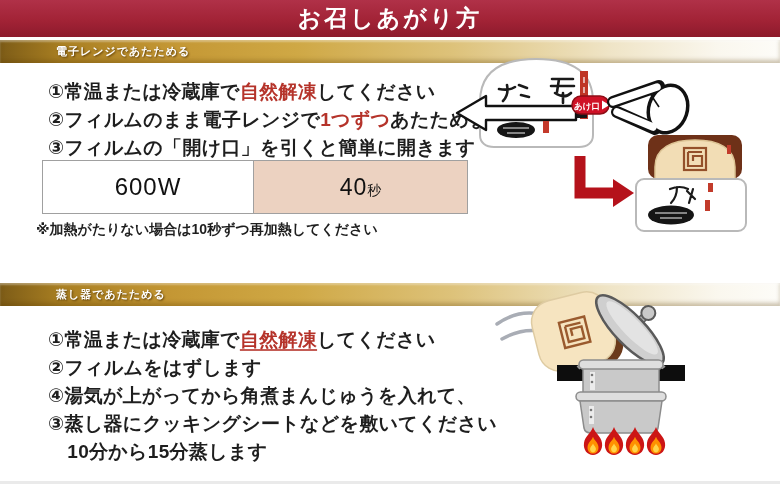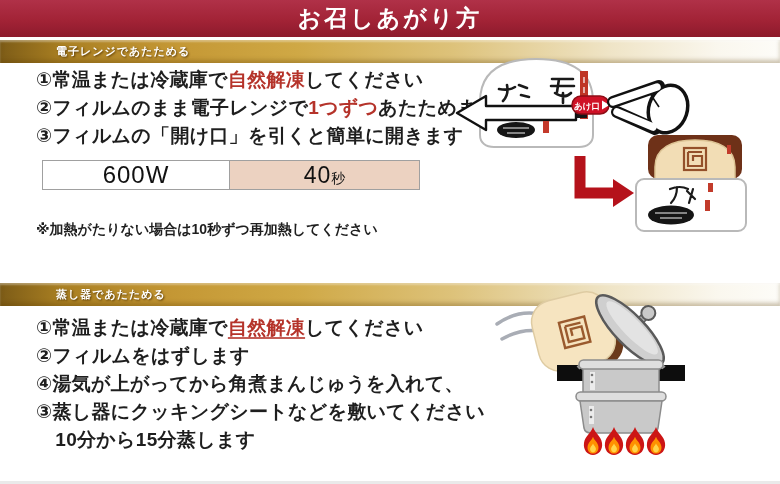--- a/index.html
+++ b/index.html
@@ -16,29 +16,29 @@
   .title-bar .title{display:block;width:100%;text-align:center;line-height:37px;color:#fff;
     font-size:23px;font-weight:700;letter-spacing:3px;}
 
   .band{position:absolute;left:0;width:780px;height:23px;
     background:linear-gradient(90deg,#7d5c17 0%,#a97f22 8%,#c49734 22%,#cfa845 38%,#ddc27a 58%,#efe4c6 78%,#faf7ee 92%,#fdfcf8 100%);
     box-shadow:inset 0 2px 2px rgba(255,255,255,.35), inset 0 -3px 4px rgba(90,60,0,.3);}
   .band-1{top:40px;} .band-2{top:283px;}
   .band .band-heading{position:absolute;left:56px;top:0;line-height:23px;color:#fff;
     font-size:11px;font-weight:700;letter-spacing:1px;text-shadow:1px 1px 2px rgba(80,50,0,.9);white-space:nowrap;}
 
-  ul.steps{position:absolute;left:36px;margin:0;padding:0;list-style:none;}
+  ul.steps{position:absolute;left:36px;margin:12px;padding:0;list-style:none;}
   .steps-1{top:66px;} .steps-2{top:314px;}
   ul.steps li{height:28px;line-height:28px;font-size:19px;font-weight:700;color:#1e1e1e;white-space:nowrap;letter-spacing:.3px;}
   .em{color:var(--highlight-red);}
   .em.underlined{text-decoration:underline;text-decoration-thickness:2px;text-underline-offset:3px;
     text-decoration-color:rgba(181,51,42,.8);}
 
   table.power-table{position:absolute;left:42px;top:160px;border-collapse:collapse;}
-  .power-table td{border:1px solid #a0a0a0;height:25px;text-align:center;vertical-align:middle;padding:0;}
+  .power-table td{border:1px solid #a0a0a0;height:25px;text-align:center;vertical-align:middle;padding:12px;}
   .power-table td.cell-power{width:186px;background:#fff;font-size:24px;letter-spacing:1px;color:#111;}
   .power-table td.cell-time{width:189px;background:var(--table-pink);color:#111;}
   .time-num{font-size:23px;letter-spacing:1px;text-align:center;}
   .time-unit{font-size:14px;}
 
   .note{position:absolute;left:36px;top:221px;font-size:14px;font-weight:700;color:#1e1e1e;white-space:nowrap;}
 
   .illo{position:absolute;}
   .bottom-edge{position:absolute;left:0;bottom:0;width:780px;height:3px;background:#dcdcdc;opacity:.6;}
   svg text{font-family:"Liberation Sans","DejaVu Sans",sans-serif;}

